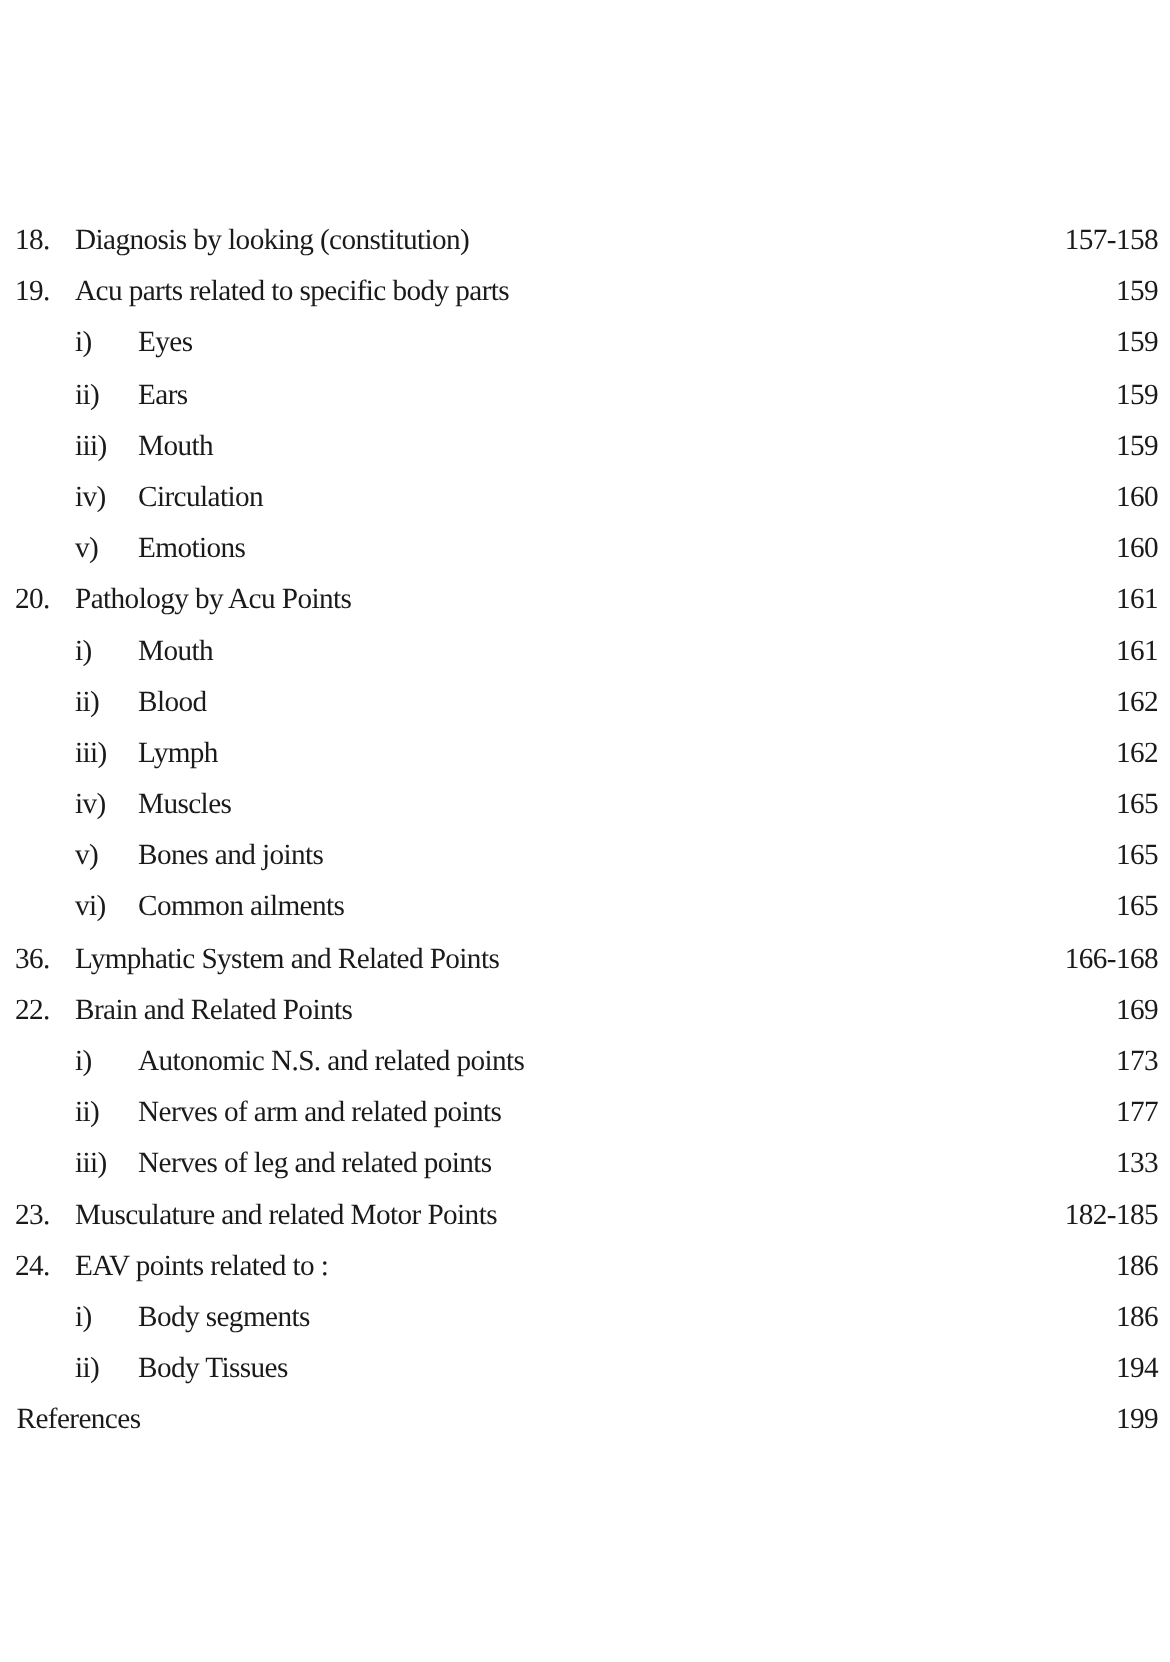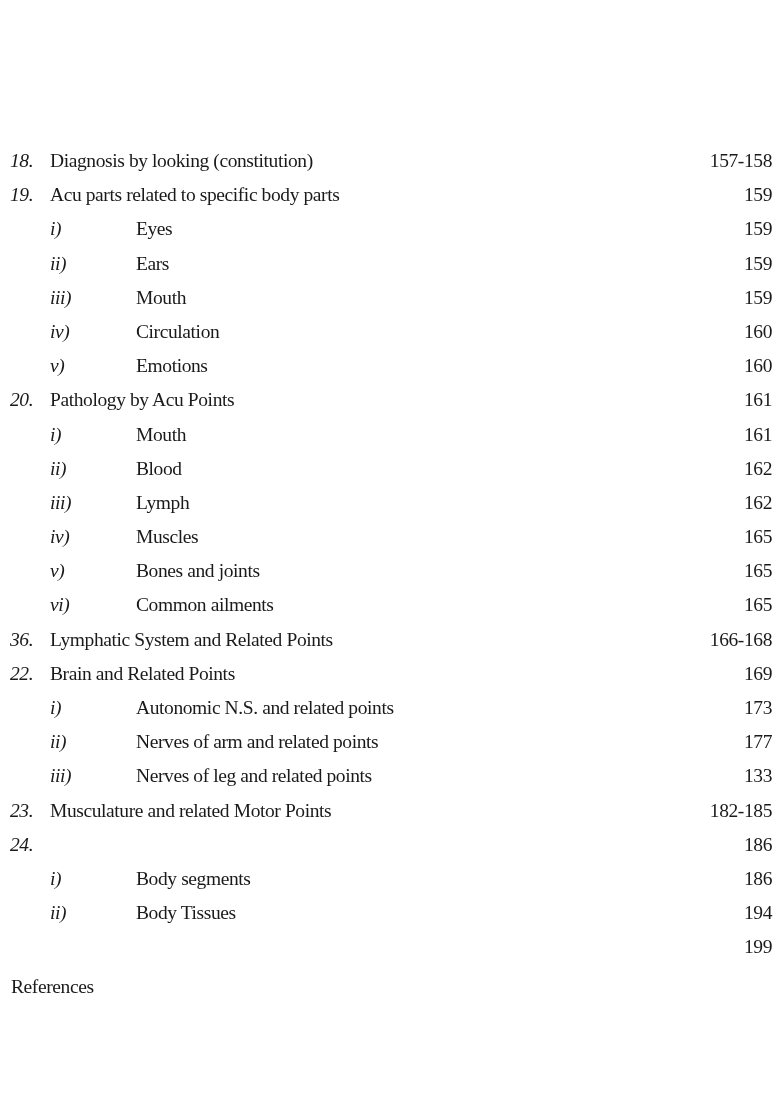--- a/index.html
+++ b/index.html
@@ -26,37 +26,34 @@
       height: 34.2px;
       font-size: 19.5px;
       line-height: 30px;
       letter-spacing: -0.4px;
       white-space: nowrap;
     }
     .num {
       position: absolute;
       left: 10px;
       top: 0;
-      font-style: italic;
     }
     .label {
       position: absolute;
       left: 50px;
       top: 0;
     }
     .sub .num {
       left: 50px;
     }
     .sub .label {
       left: 92px;
-      margin-left: 44px;
     }
     .plain .label {
       left: 11px;
-      margin-top: 40px;
     }
     .page {
       position: absolute;
       right: 8px;
       top: 0;
       text-align: center;
     }
   </style>
 </head>
 <body>
@@ -157,20 +154,21 @@
     <span class="label">Nerves of leg and related points</span>
     <span class="page">133</span>
   </div>
   <div class="row main">
     <span class="num">23.</span>
     <span class="label">Musculature and related Motor Points</span>
     <span class="page">182-185</span>
   </div>
   <div class="row main">
     <span class="num">24.</span>
+    <span class="label">EAV points related to :</span>
     <span class="page">186</span>
   </div>
   <div class="row sub">
     <span class="num">i)</span>
     <span class="label">Body segments</span>
     <span class="page">186</span>
   </div>
   <div class="row sub">
     <span class="num">ii)</span>
     <span class="label">Body Tissues</span>

